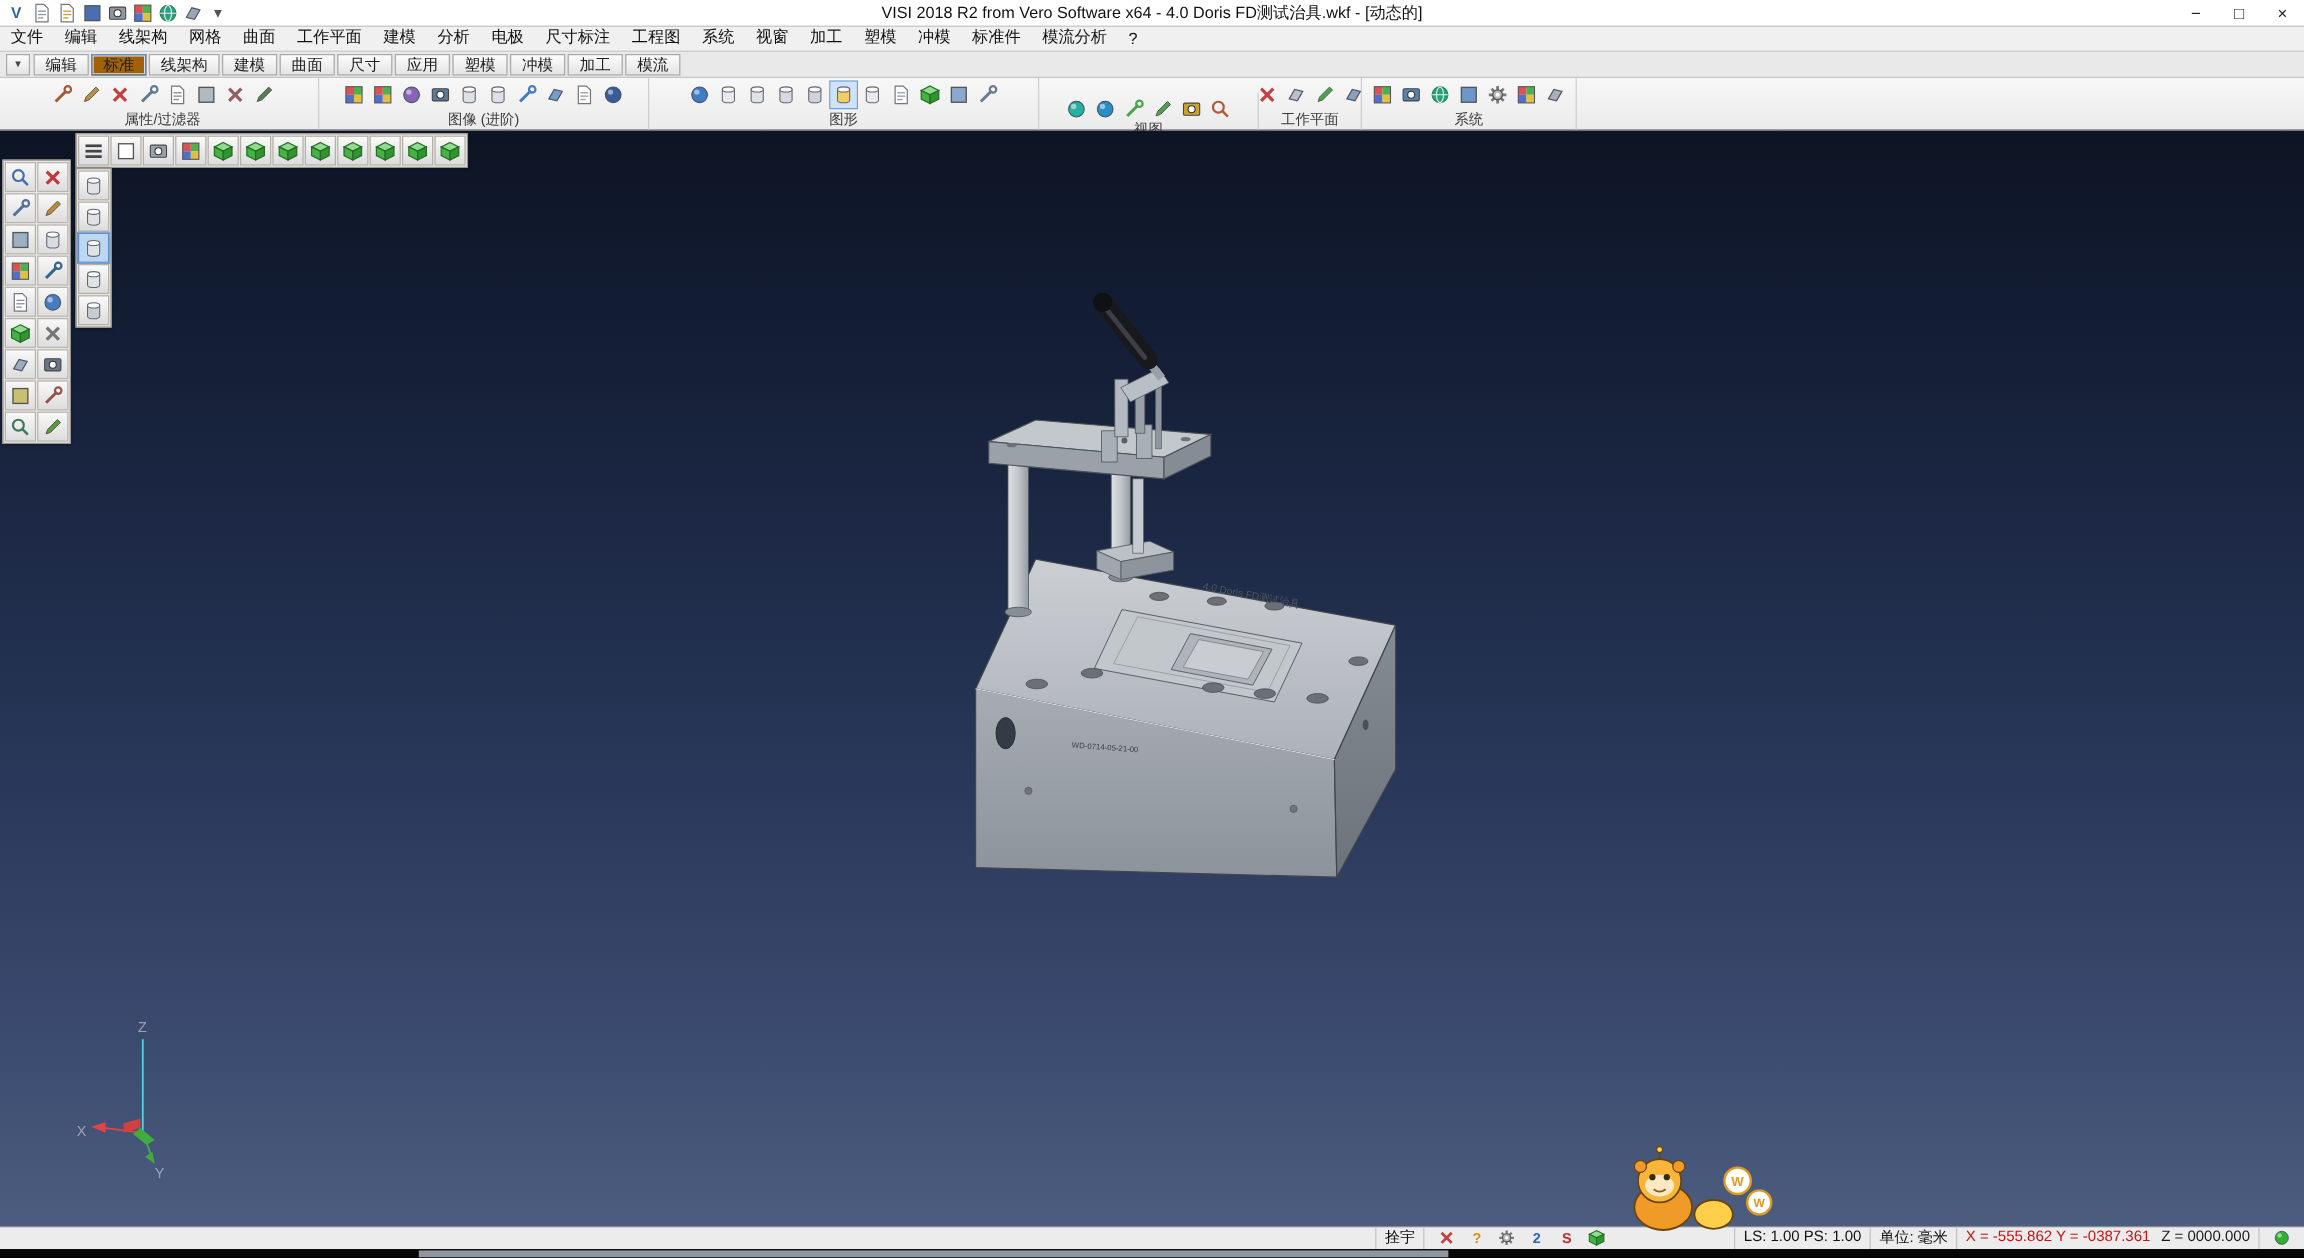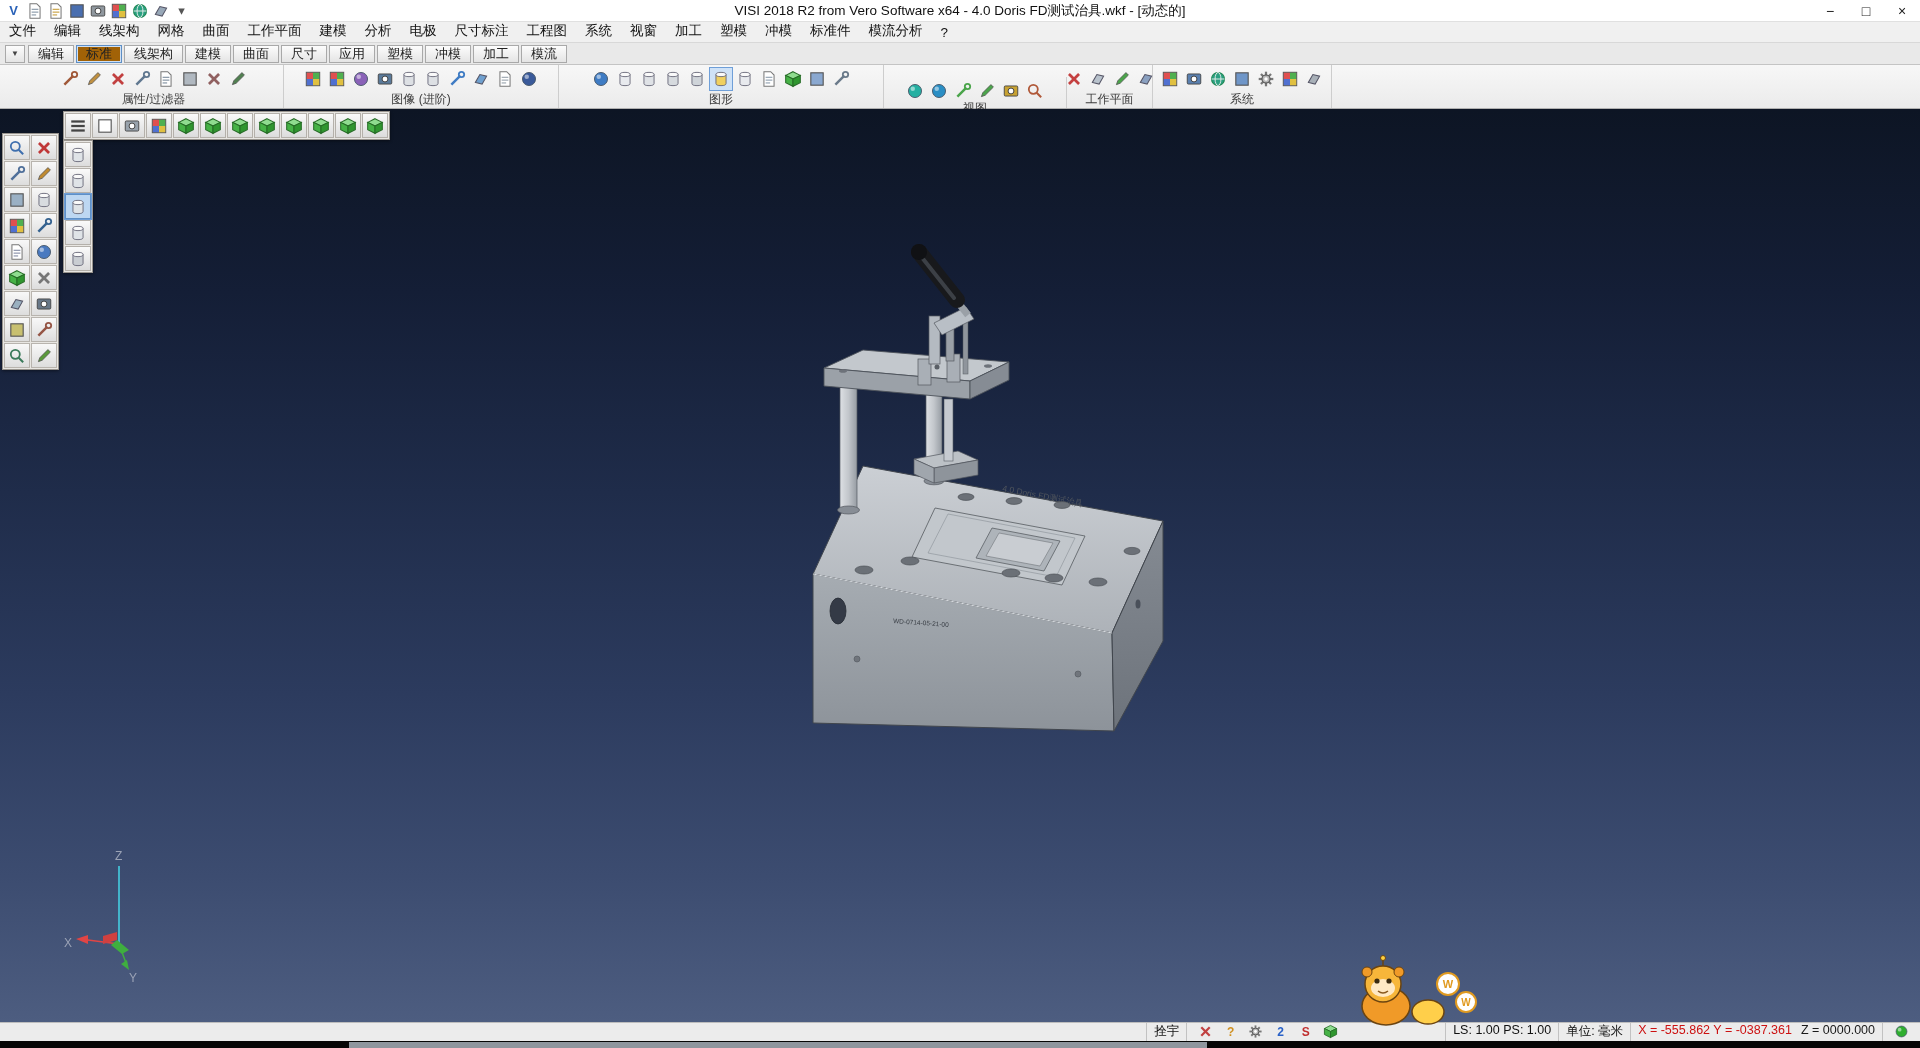--- a/index.html
+++ b/index.html
@@ -14,21 +14,21 @@
 .winbtn{width:36px;height:22px;display:flex;align-items:center;justify-content:center;font-size:14px;color:#222;cursor:default}
 
 .menubar{height:21px;background:#f0f0f0;display:flex;align-items:flex-end;font-size:13.5px;padding-left:0;border-bottom:1px solid #d8d8d8}
 .menu-item{padding:2px 9px;color:#111}
 
 .tabbar{height:22px;background:#e9e9e9;display:flex;align-items:center;padding-left:5px;border-bottom:1px solid #c4c4c4;font-size:13px}
 .tab-drop{width:20px;height:18px;border:1px solid #a9a9a9;background:linear-gradient(#fcfcfc,#e4e4e4);display:flex;align-items:center;justify-content:center;font-size:8px;color:#444;margin-right:3px}
 .tab{padding:0 9px;height:18px;display:flex;align-items:center;border:1px solid #a9a9a9;background:linear-gradient(#fcfcfc,#e4e4e4);margin-right:2px;color:#222}
 .tab.active{background:#a16207;border-color:#5e8fc6;box-shadow:inset 0 0 0 1px #cfe0f4}
 
-.ribbon{height:44px;background:linear-gradient(#f7f7f7,#ebebeb);display:flex;padding-left:24px;border-bottom:1px solid #b0b0b0}
+.ribbon{height:44px;background:linear-gradient(#f7f7f7,#ebebeb);display:flex;padding-left:6px;border-bottom:1px solid #b0b0b0}
 .rgroup{display:flex;flex-direction:column;align-items:center;justify-content:space-between;border-right:1px solid #cdcdcd;padding:3px 0 2px;flex:0 0 auto}
 .ricons{display:flex;gap:2px}
 .rlabel{font-size:12px;color:#3a3a3a;line-height:13px}
 
 .icn{width:22px;height:22px;display:inline-flex;align-items:center;justify-content:center;flex:0 0 auto}
 .icn svg{width:18px;height:18px}
 .icn.txt{font-weight:bold;font-size:13px}
 .icn.active{background:#cfe2f7;outline:1px solid #6f9fd8}
 
 .viewport{position:relative;height:913px;

